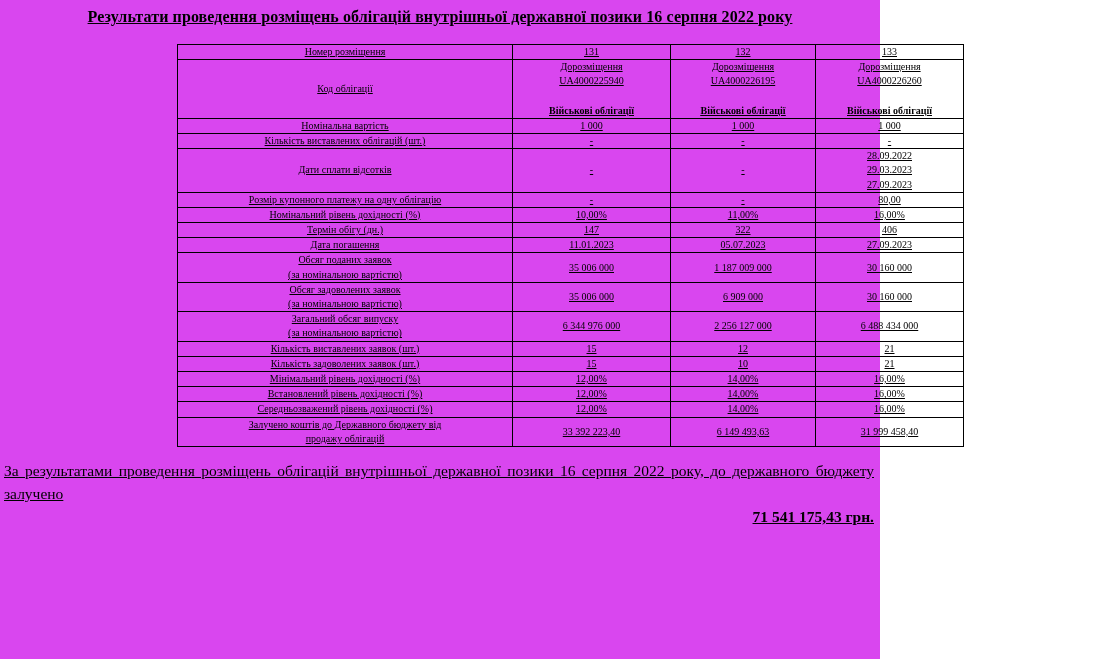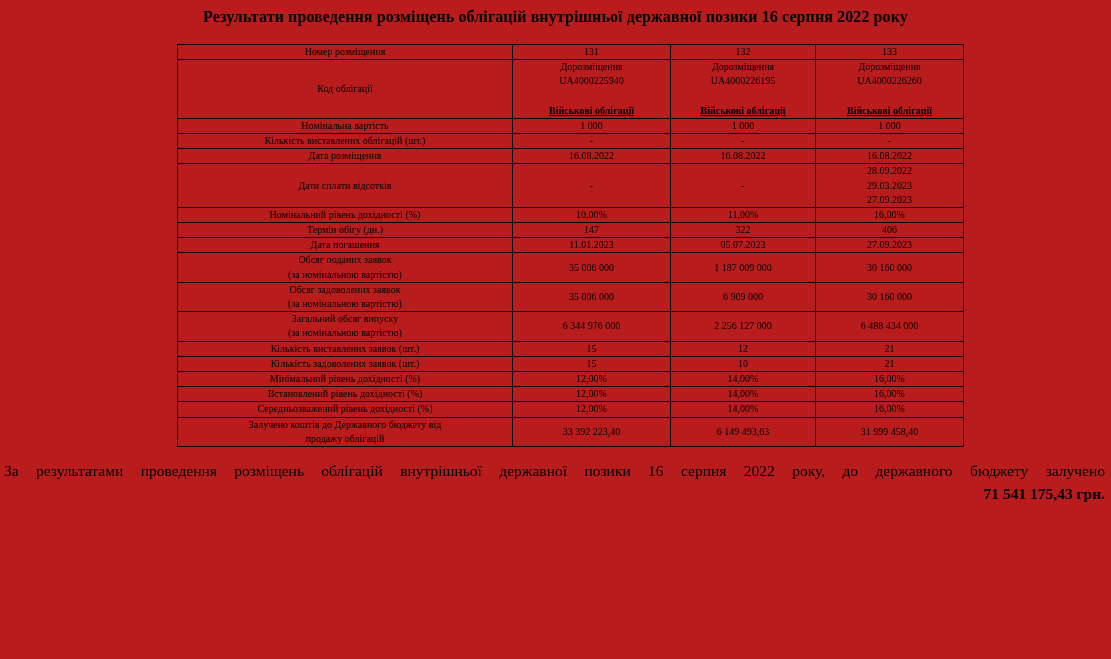--- a/index.html
+++ b/index.html
@@ -5,24 +5,25 @@
   * { margin: 0; padding: 0; box-sizing: border-box; }
   html, body { background: #ffffff; }
   body {
     width: 1111px;
     height: 659px;
     font-family: "Liberation Serif", "DejaVu Serif", serif;
     color: #000000;
     overflow: hidden;
   }
   .page {
-    width: 1111px;
+    width: 880px;
     height: 659px;
-    background: #b91c1c;
+    background: #d946ef;
     position: relative;
+    text-decoration: underline;
   }
   .doc-title {
     padding-top: 8px;
     text-align: center;
     font-size: 16px;
     font-weight: bold;
     letter-spacing: 0.1px;
   }
   table.results {
     margin: 18px 0 0 177px;
@@ -97,32 +98,32 @@
           <td><span>1 000</span></td>
           <td><span>1 000</span></td>
         </tr>
         <tr>
           <td>Кількість виставлених облігацій (шт.)</td>
           <td><span>-</span></td>
           <td><span>-</span></td>
           <td><span>-</span></td>
         </tr>
         <tr>
-          <td>Дата розміщення</td>
-          <td><span>16.08.2022</span></td>
-          <td><span>16.08.2022</span></td>
-          <td><span>16.08.2022</span></td>
-        </tr>
-        <tr>
           <td>Дати сплати відсотків</td>
           <td><span>-</span></td>
           <td><span>-</span></td>
           <td><span>28.09.2022
 29.03.2023
 27.09.2023</span></td>
+        </tr>
+        <tr>
+          <td>Розмір купонного платежу на одну облігацію</td>
+          <td><span>-</span></td>
+          <td><span>-</span></td>
+          <td><span>80,00</span></td>
         </tr>
         <tr>
           <td>Номінальний рівень дохідності (%)</td>
           <td><span>10,00%</span></td>
           <td><span>11,00%</span></td>
           <td><span>16,00%</span></td>
         </tr>
         <tr>
           <td>Термін обігу (дн.)</td>
           <td><span>147</span></td>

